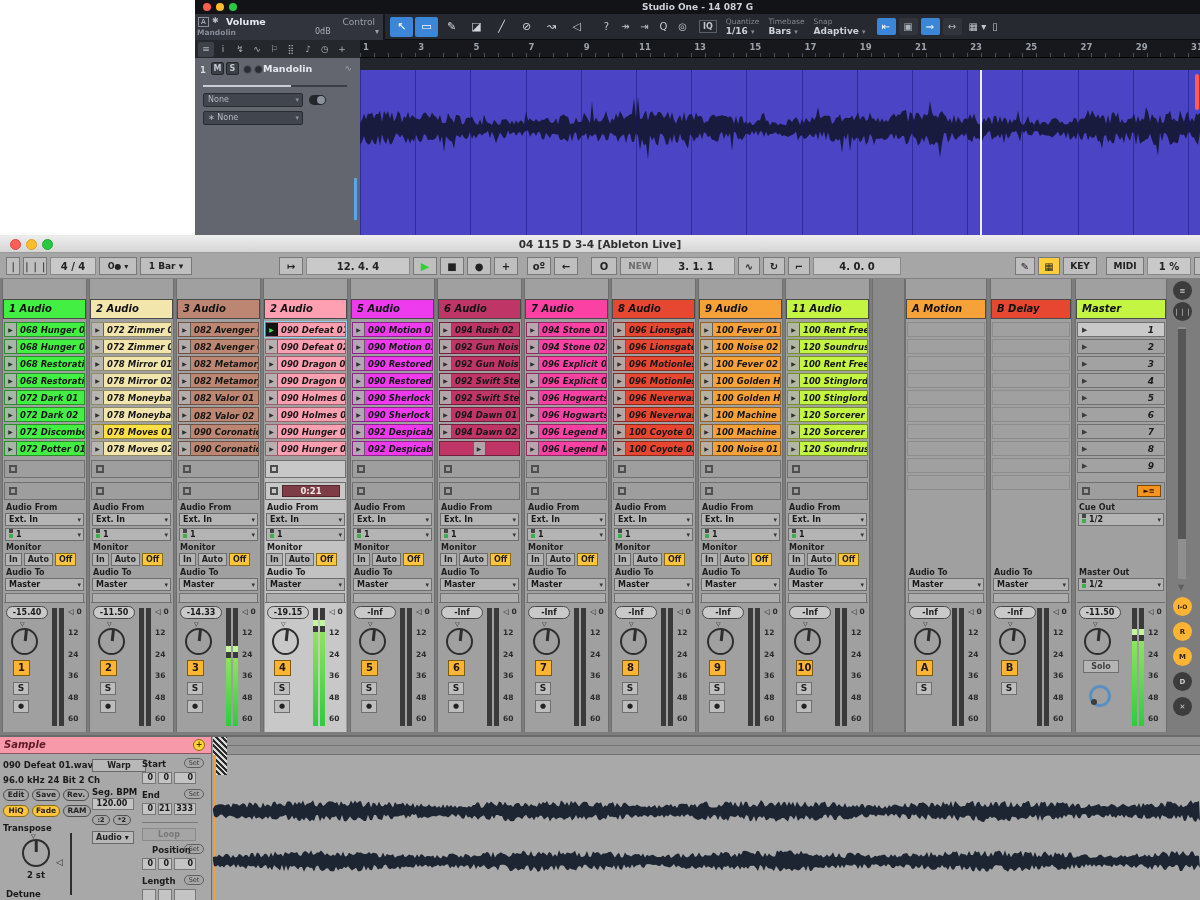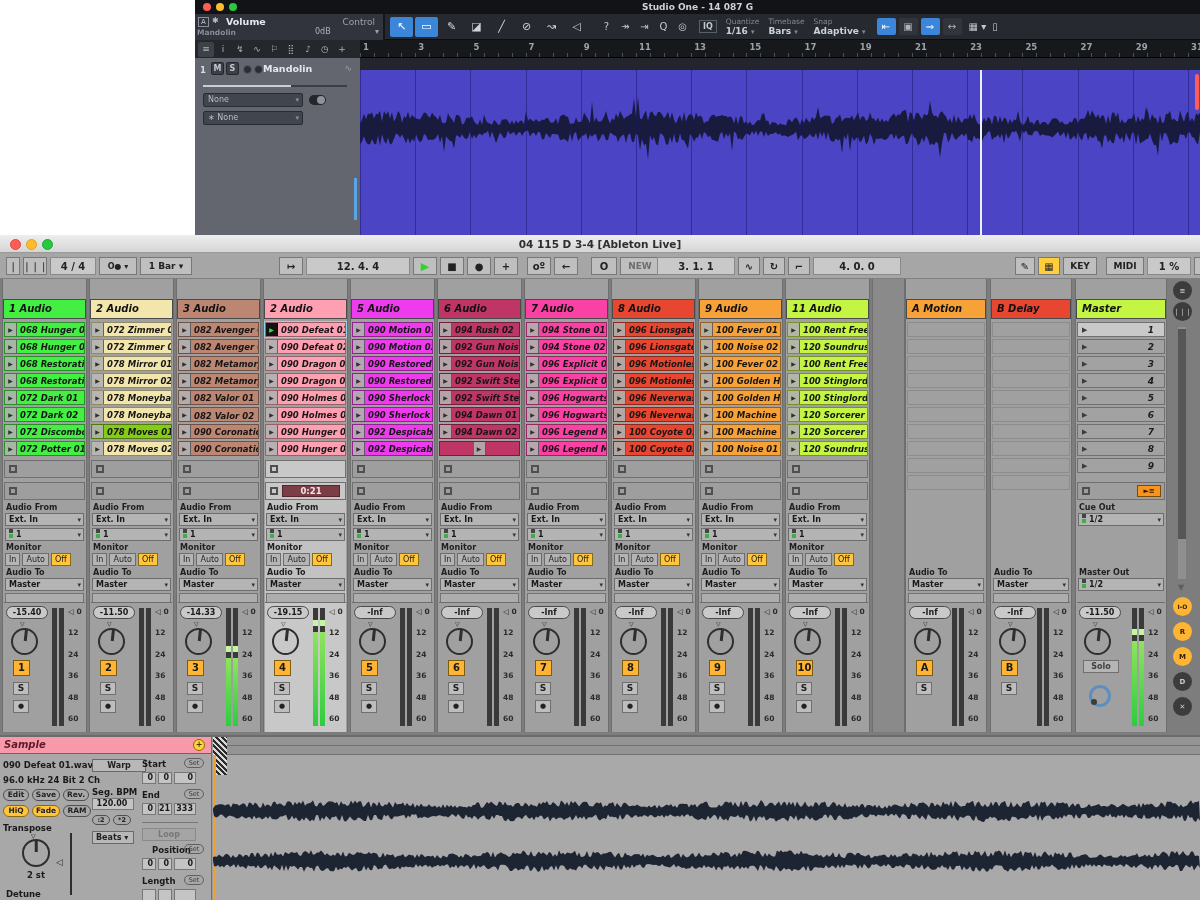--- a/index.html
+++ b/index.html
@@ -75,21 +75,21 @@
 .cname{flex:1;font-size:8.5px;font-weight:bold;font-style:italic;color:#161616;padding-left:3px;white-space:nowrap;overflow:hidden}
 .slot{position:absolute;left:1px;width:calc(100% - 2px);height:18px;background:#9e9e9e;border:1px solid #707070;display:flex;align-items:center}
 .stopsq{width:8px;height:8px;border:2px solid #4f4f4f;margin-left:4px;flex:none}
 .blankrow{position:absolute;left:1px;width:calc(100% - 2px);height:15px;border:1px solid #8c8c8c}
 .countbar{margin-left:4px;width:58px;height:12px;background:#7c3d47;border:1px solid #55252d;color:#f2e6e6;font-size:8.5px;font-weight:bold;text-align:center;line-height:10px}
 .iolab{position:absolute;left:3px;font-size:8px;font-weight:bold;color:#1f1f1f;white-space:nowrap}
 .dd{position:absolute;left:2px;width:calc(100% - 4px);height:13px;background:#b4b4b4;border:1px solid #6d6d6d;font-size:8px;font-weight:bold;line-height:11px;color:#191919;padding:0 10px 0 3px;white-space:nowrap;overflow:hidden}
 .dd:after{content:"▾";position:absolute;right:2px;top:1px;font-size:7px;color:#333}
 .ch-ico{display:inline-block;width:4px;height:4px;background:#3fae4a;box-shadow:0 -5px 0 #444;margin-right:3px;vertical-align:-1px}
 .mrow{position:absolute;left:2px;display:flex;gap:2px}
-.mbtn{height:13px;padding:0 3px;background:#b4b4b4;border:1px solid #6d6d6d;font-size:8px;font-weight:normal;line-height:11px;color:#1f1f1f}
+.mbtn{height:13px;padding:0 3px;background:#b4b4b4;border:1px solid #6d6d6d;font-size:8px;font-weight:bold;line-height:11px;color:#1f1f1f}
 .mbtn.on{background:#ffc53d;border-color:#8a6a10}
 .inbox{position:absolute;left:2px;width:calc(100% - 4px);height:10px;background:#adadad;border:1px solid #747474}
 .selbg{position:absolute;left:1px;top:181px;width:calc(100% - 2px);height:272px;background:#c2c2c2}
 .mixer{position:absolute;left:1px;top:323px;width:calc(100% - 2px);height:130px;border-top:1px solid #6e6e6e}
 .vol{position:absolute;left:2px;top:3px;width:42px;height:13px;border:1px solid #4a4a4a;border-radius:7px;background:#c9c9c9;font-size:8px;font-weight:bold;text-align:center;line-height:11px;color:#1a1a1a}
 .pantri{position:absolute;left:16px;top:17px;font-size:6px;color:#2e2e2e}
 .knob{position:absolute;left:7px;top:25px;width:27px;height:27px;border:2.5px solid #2e2e2e;border-radius:50%}
 .knob:after{content:"";position:absolute;left:50%;top:-1px;width:2.5px;height:12px;background:#2e2e2e;transform:translateX(-50%) rotate(6deg);transform-origin:50% 100%}
 .numbtn{position:absolute;left:9px;top:57px;width:17px;height:16px;background:#ffb434;border:1px solid #7c5c10;font-size:10px;font-weight:bold;color:#1a1a1a;text-align:center;line-height:14px}
 .sbtn{position:absolute;left:9px;top:79px;width:16px;height:13px;background:#bdbdbd;border:1px solid #6f6f6f;font-size:9px;font-weight:bold;text-align:center;line-height:11px;color:#222}
@@ -392,21 +392,21 @@
             <span class="cname">078 Mirror 02</span>
           </div>
           <div class="clip" style="top: 111px; background: rgb(242, 230, 173);">
             <span class="cplay">▶</span>
             <span class="cname">078 Moneyball 0</span>
           </div>
           <div class="clip" style="top: 128px; background: rgb(242, 230, 173);">
             <span class="cplay">▶</span>
             <span class="cname">078 Moneyball 0</span>
           </div>
-          <div class="clip" style="top: 145px; background: #84cc16; justify-content: center;">
+          <div class="clip" style="top: 145px; background: #fde047; justify-content: center;">
             <span class="cplay">▶</span>
             <span class="cname">078 Moves 01</span>
           </div>
           <div class="clip" style="top: 162px; background: rgb(242, 230, 173);">
             <span class="cplay">▶</span>
             <span class="cname">078 Moves 02</span>
           </div>
           <div class="slot" style="top: 181px;">
             <span class="stopsq"></span>
           </div>
@@ -1198,21 +1198,21 @@
         <div class="tknob"></div>
         <span class="sp-txt" style="left:27px;top:133px">2 st</span>
         <div class="vline"></div>
         <span class="vhandle">◁</span>
         <span class="sp-txt" style="left:6px;top:152px">Detune</span>
         <span class="spbtn" style="left:92px;top:22px;width:54px">Warp</span>
         <span class="sp-txt" style="left:92px;top:50px">Seg. BPM</span>
         <span class="sdisp" style="left:92px;top:61px;width:42px;text-align:center">120.00</span>
         <span class="pill" style="left:92px;top:78px;width:18px;height:10px;line-height:8px;font-size:6.5px">:2</span>
         <span class="pill" style="left:113px;top:78px;width:18px;height:10px;line-height:8px;font-size:6.5px">*2</span>
-        <span class="spbtn" style="left:92px;top:94px;width: 42px;text-align:left;padding-left:3px">Beats ▾</span>
+        <span class="spbtn" style="left:92px;top:94px;width: 42px;text-align:left;padding-left:3px">Audio ▾</span>
         <span class="sp-txt" style="left:142px;top:22px">Start</span>
         <span class="setpill" style="left:184px;top:21px">Set</span>
         <span class="sdisp" style="left:142px;top:35px;width:14px">0</span>
         <span class="sdisp" style="left:158px;top:35px;width:14px">0</span>
         <span class="sdisp" style="left:174px;top:35px;width:22px">0</span>
         <span class="sp-txt" style="left:142px;top:53px">End</span>
         <span class="setpill" style="left:184px;top:52px">Set</span>
         <span class="sdisp" style="left:142px;top:66px;width:14px">0</span>
         <span class="sdisp" style="left:158px;top:66px;width:14px">21</span>
         <span class="sdisp" style="left:174px;top:66px;width:22px">333</span>

